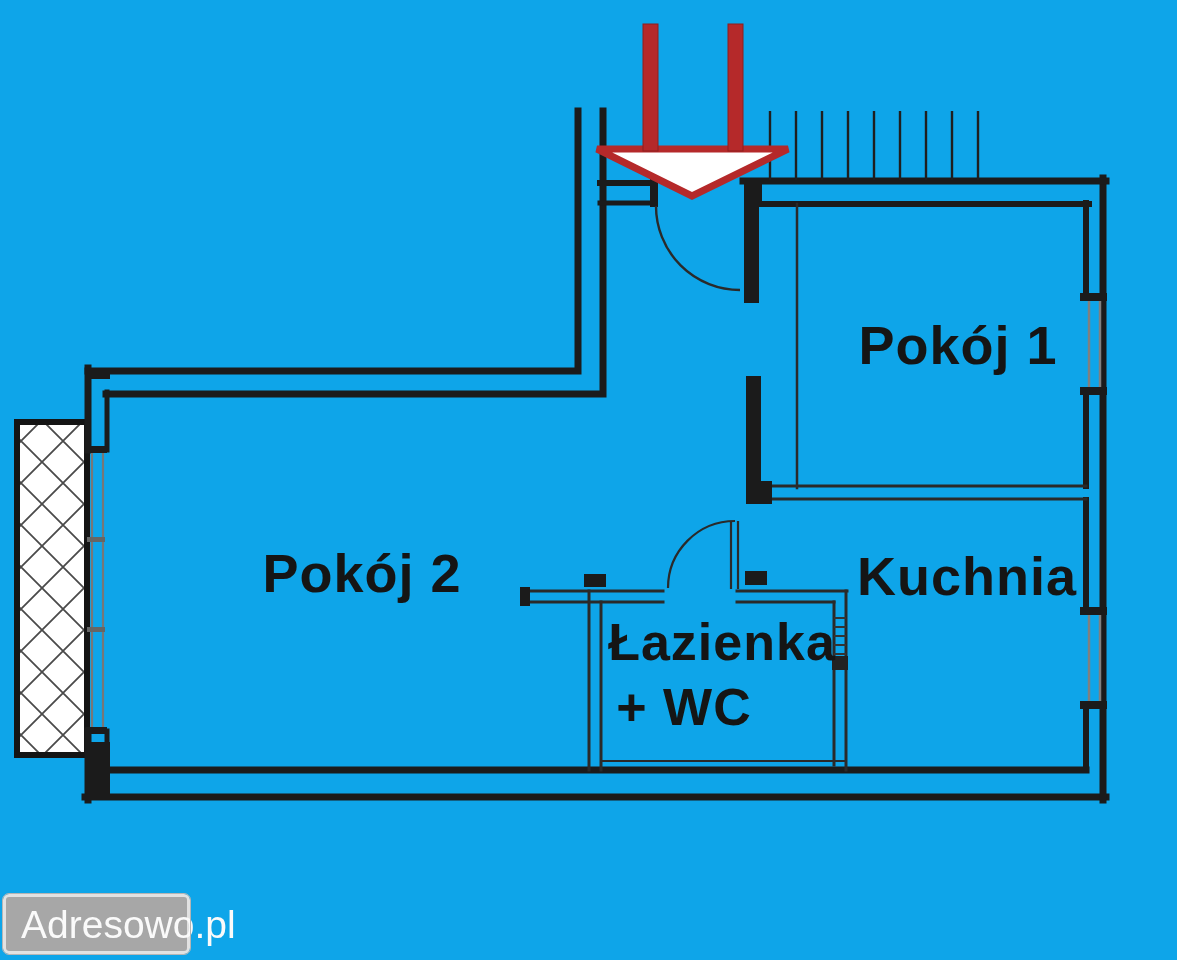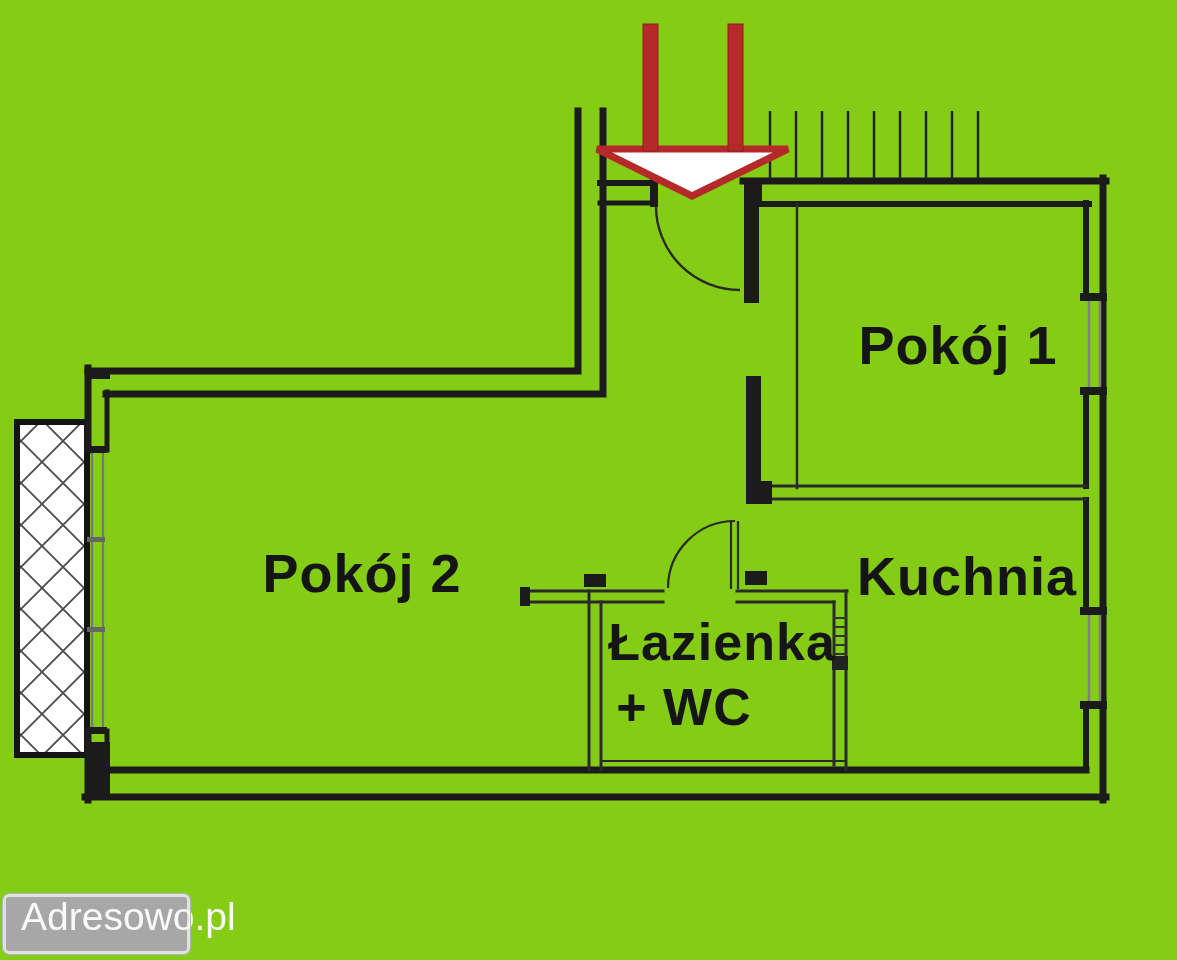--- a/index.html
+++ b/index.html
@@ -1,31 +1,31 @@
 <!DOCTYPE html>
 <html><head>
 <meta charset="utf-8">
 <style>
   html,body{margin:0;padding:0;background:#fff;}
   #stage{
-    position:relative;width:1177px;height:960px;background:#84cc16;overflow:hidden;
+    position:relative;width:1177px;height:960px;background:#0ea5e9;overflow:hidden;
     font-family:"Liberation Sans",sans-serif;
   }
   #plan-svg{position:absolute;left:0;top:0;}
   .room-label{
     font-family:"Liberation Sans",sans-serif;
     font-weight:bold;fill:#151515;letter-spacing:1px;
   }
   .fs54{font-size:54px;}
   .fs52{font-size:52px;}
   #watermark{
     position:absolute;left:3px;top:894px;width:187px;height:60px;
     background:#a7a7a7;border:3px solid #e2e2e2;outline:1px solid #b5b5b5;
     border-radius:6px;box-sizing:border-box;
-    display:flex;align-items:flex-start;padding-left:15px;
+    display:flex;align-items:center;padding-left:15px;
   }
   #watermark span{
     color:#fafafa;font-size:39px;line-height:1;font-family:"Liberation Sans",sans-serif;
   }
 </style>
 </head>
 <body>
 
 <div id="stage">
 

